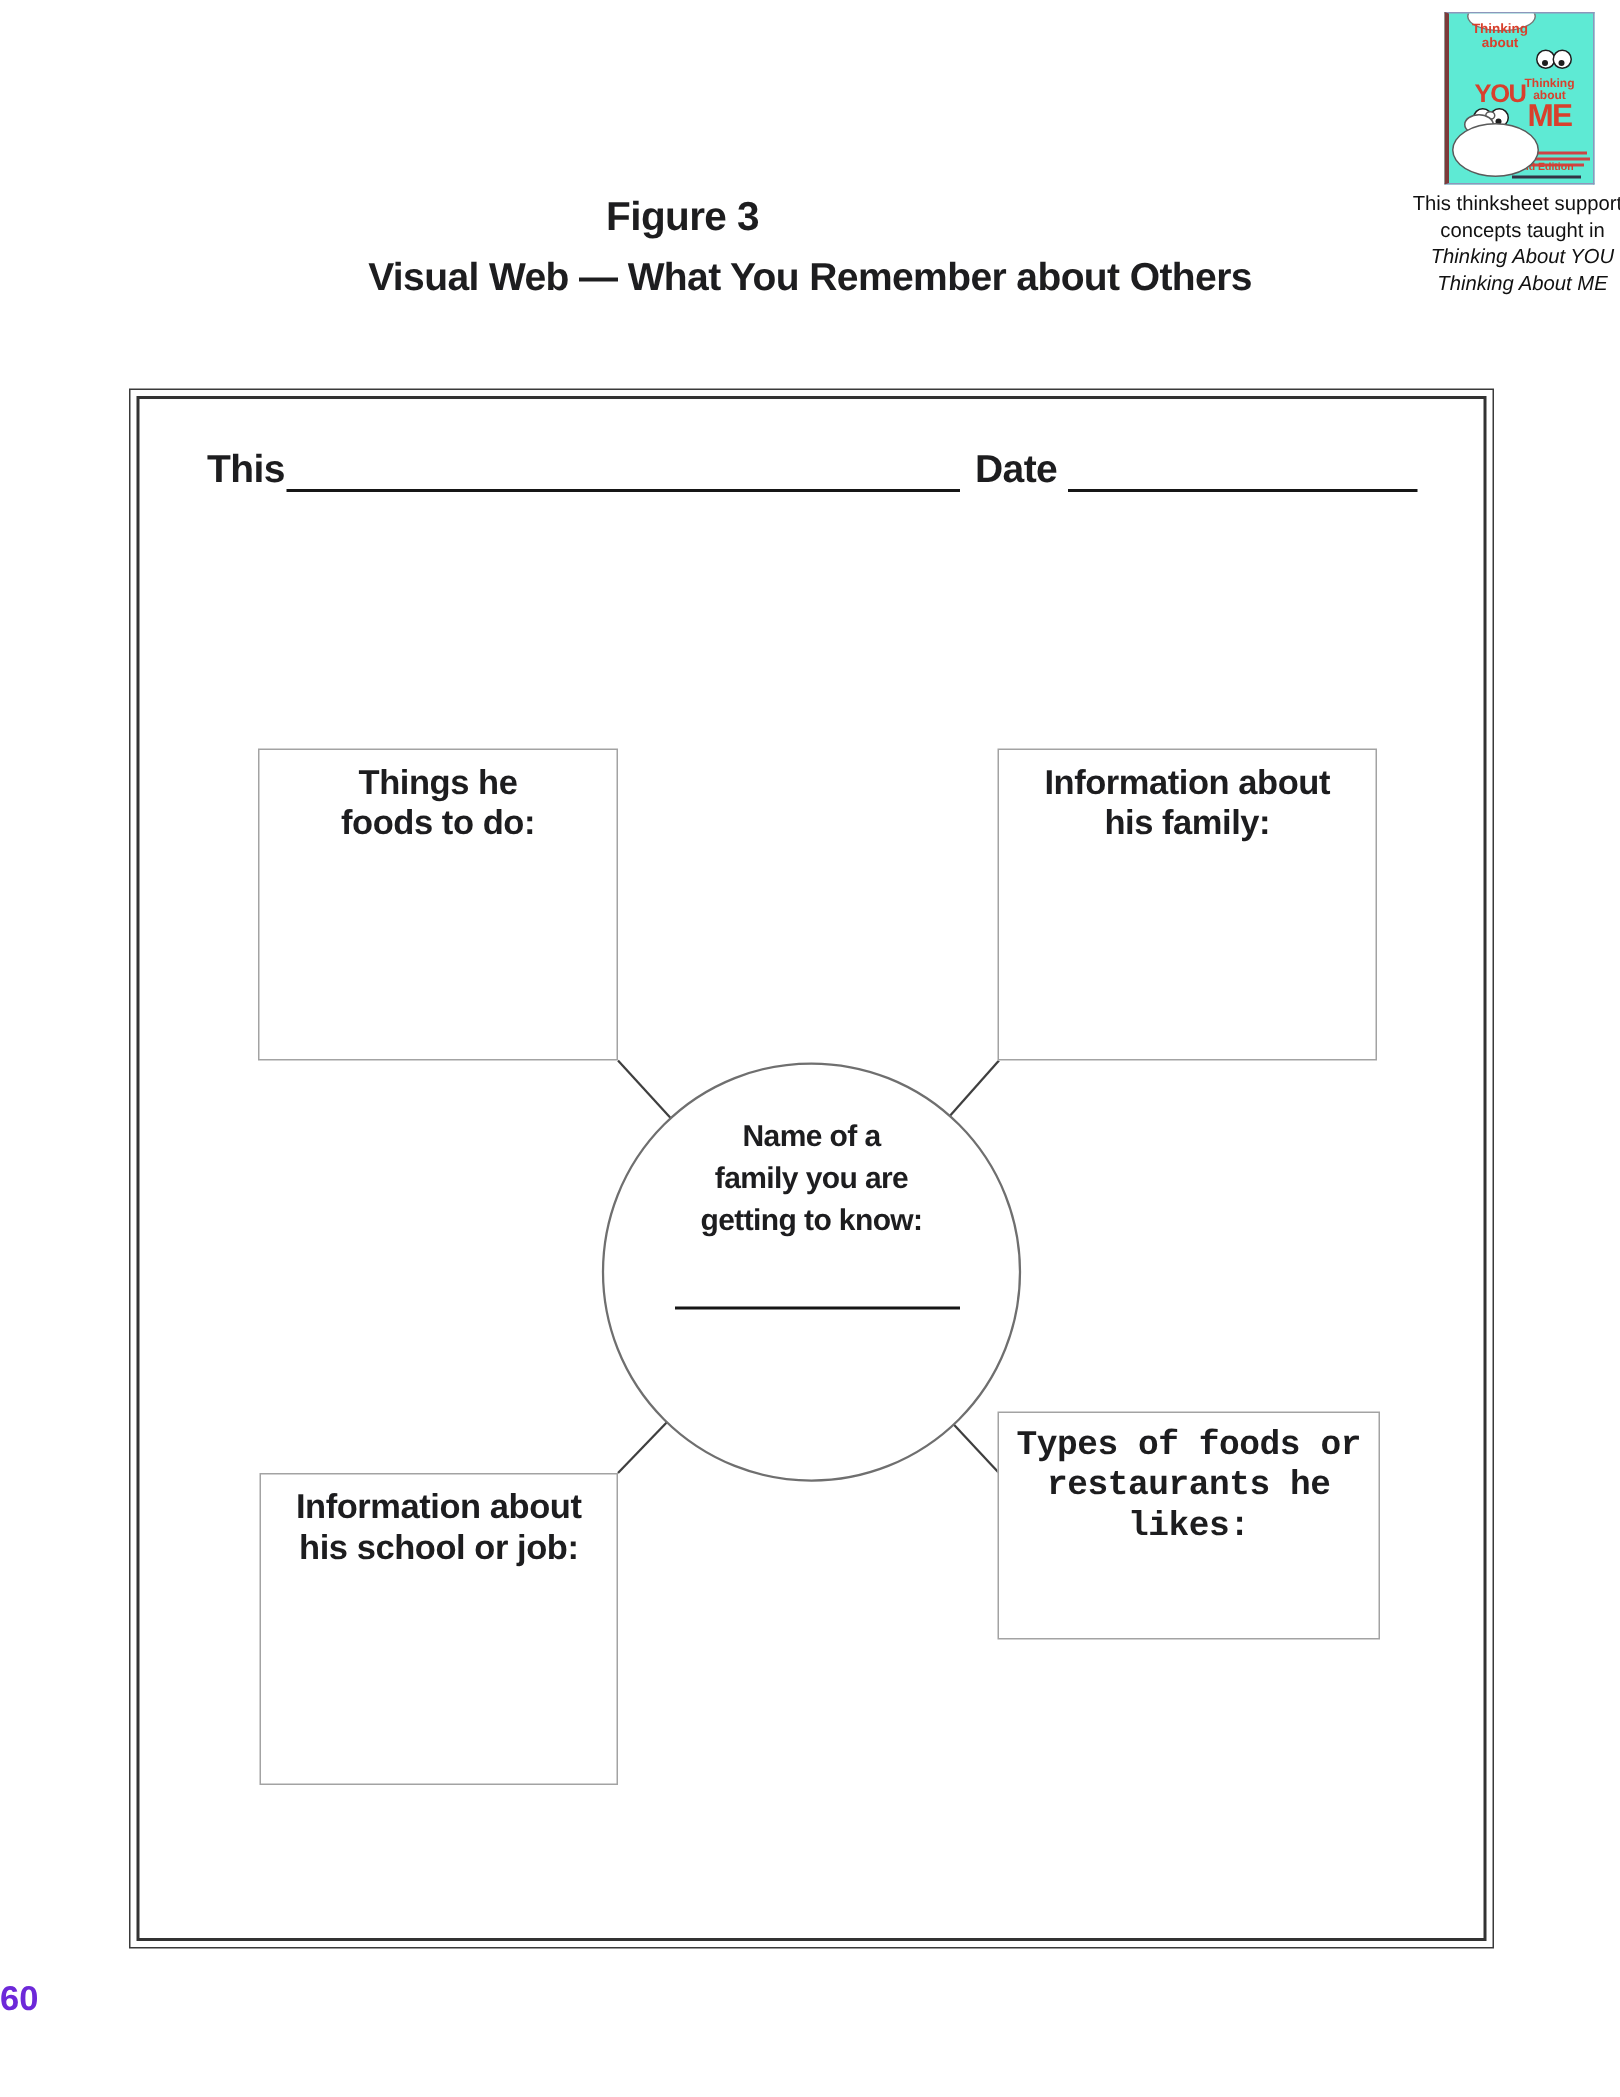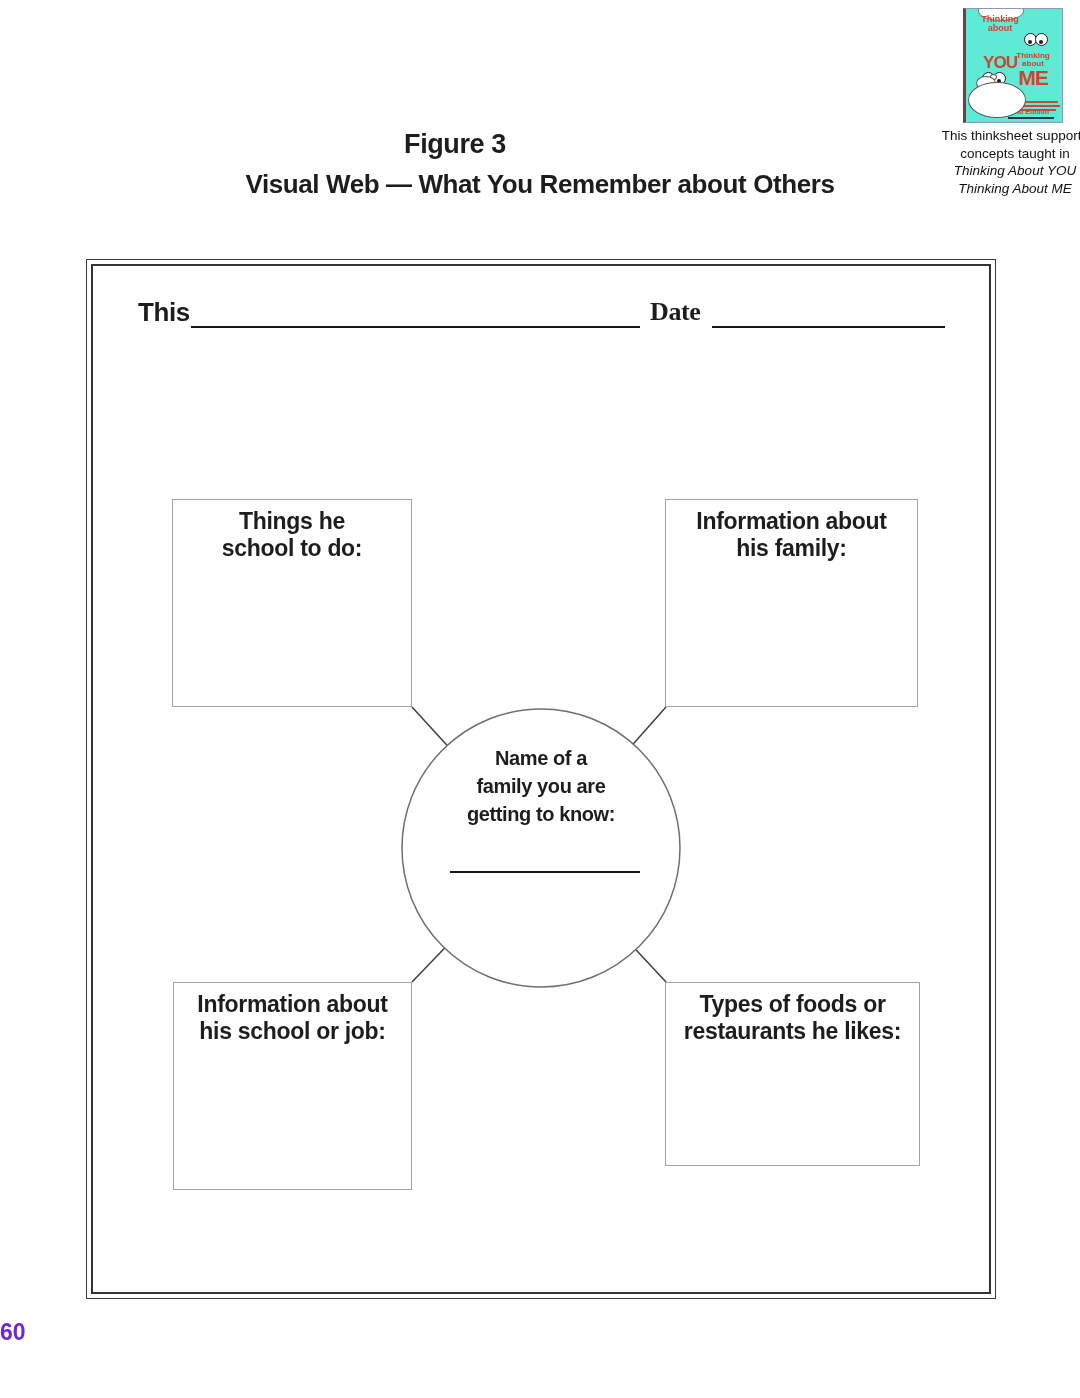--- a/index.html
+++ b/index.html
@@ -41,34 +41,34 @@
 
   
   .frame-outer{ position:absolute; left:86px; top:259px; width:910px; height:1040px;
     border:1.5px solid #3a3a3a; background:#fff; }
   .frame-inner{ position:absolute; left:4px; top:4px; right:4px; bottom:4px;
     border:2.5px solid #333; }
 
   
   .field-label{ position:absolute; font-size:26px; font-weight:bold; letter-spacing:-0.4px; }
   .name-label{ left:138px; top:297px; }
-  .date-label{ left:650px; top:297px;font-family:Liberation Serif, serif; }
+  .date-label{ left:650px; top:297px; }
   .fill-line{ position:absolute; border-bottom:2px solid #161616; height:0; }
   .name-line{ left:191px; top:326px; width:449px; }
   .date-line{ left:712px; top:326px; width:233px; }
 
   
   .web-svg{ position:absolute; left:0; top:0; }
   .web-box{ position:absolute; background:#fff; border:1.5px solid #a3a3a3;
     text-align:center; padding-top:8px; font-size:23px; font-weight:bold;
     line-height:27px; letter-spacing:-0.3px; }
   .box-tl{ left:172px; top:499px; width:240px; height:208px; }
   .box-tr{ left:665px; top:499px; width:253px; height:208px; }
   .box-bl{ left:173px; top:982px; width:239px; height:208px; }
-  .box-br{ left:665px; top:982px; width:255px; height:184px; }
+  .box-br{ left:665px; top:941px; width:255px; height:152px;font-family:Liberation Mono, monospace; }
   .web-box span{ display:block; }
   .circle-text{ position:absolute; left:409px; top:744px; width:264px; text-align:center;
     font-size:20px; font-weight:bold; line-height:28px; letter-spacing:-0.4px; }
   .circle-text span{ display:block; }
   .circle-line{ left:450px; top:871px; width:190px; border-bottom:2.5px solid #161616; }
 
   
   .page-number{ position:absolute; top:1319px; left:0; width:1080px; text-align:left;
     font-size:23px; color:#6d28d9;font-weight:bold; }
 </style>
@@ -123,21 +123,21 @@
 <svg class="web-svg" width="1080" height="1398" viewBox="0 0 1080 1398">
   <line x1="412" y1="707" x2="541" y2="848" stroke="#3f3f3f" stroke-width="1.5"></line>
   <line x1="666" y1="707" x2="541" y2="848" stroke="#3f3f3f" stroke-width="1.5"></line>
   <line x1="412" y1="982" x2="541" y2="848" stroke="#3f3f3f" stroke-width="1.5"></line>
   <line x1="666" y1="982" x2="541" y2="848" stroke="#3f3f3f" stroke-width="1.5"></line>
   <circle cx="541" cy="848" r="139" fill="#ffffff" stroke="#6f6f6f" stroke-width="1.5"></circle>
 </svg>
 
 <div class="web-box box-tl">
   <span>Things he</span>
-  <span>school to do:</span>
+  <span>foods to do:</span>
 </div>
 <div class="web-box box-tr">
   <span>Information about</span>
   <span>his family:</span>
 </div>
 <div class="web-box box-bl">
   <span>Information about</span>
   <span>his school or job:</span>
 </div>
 <div class="web-box box-br">

